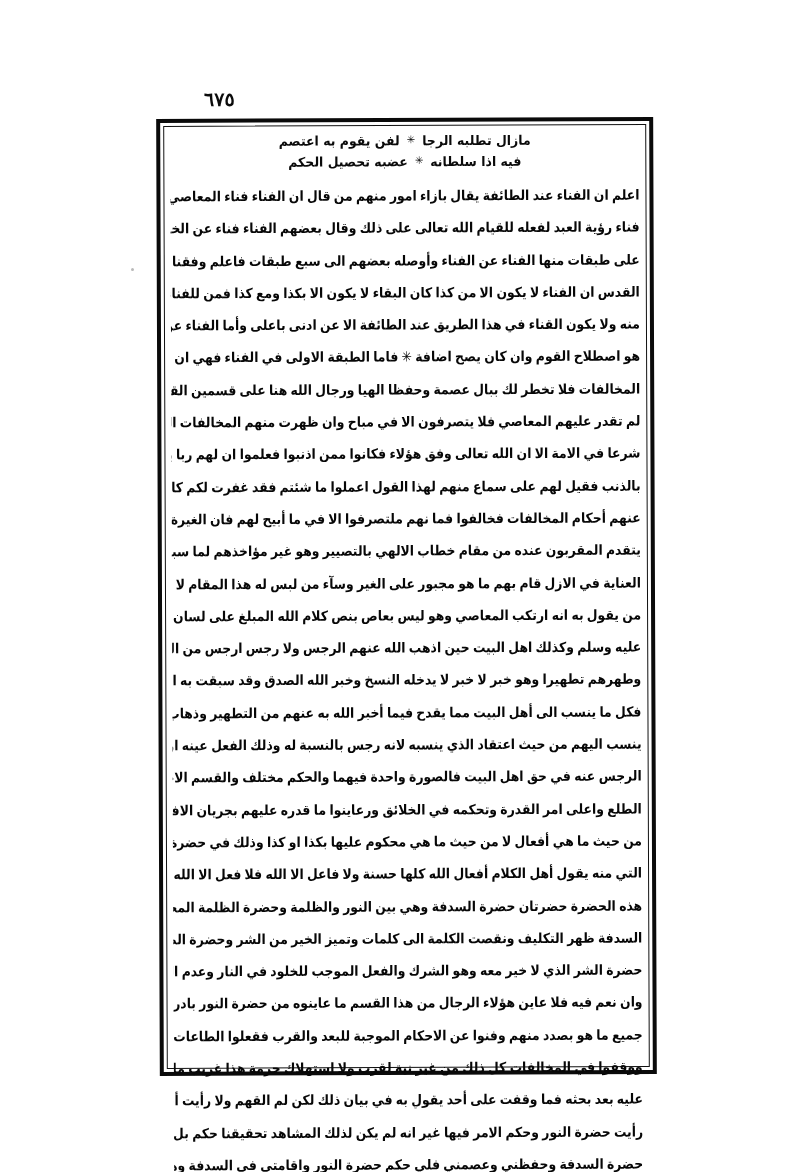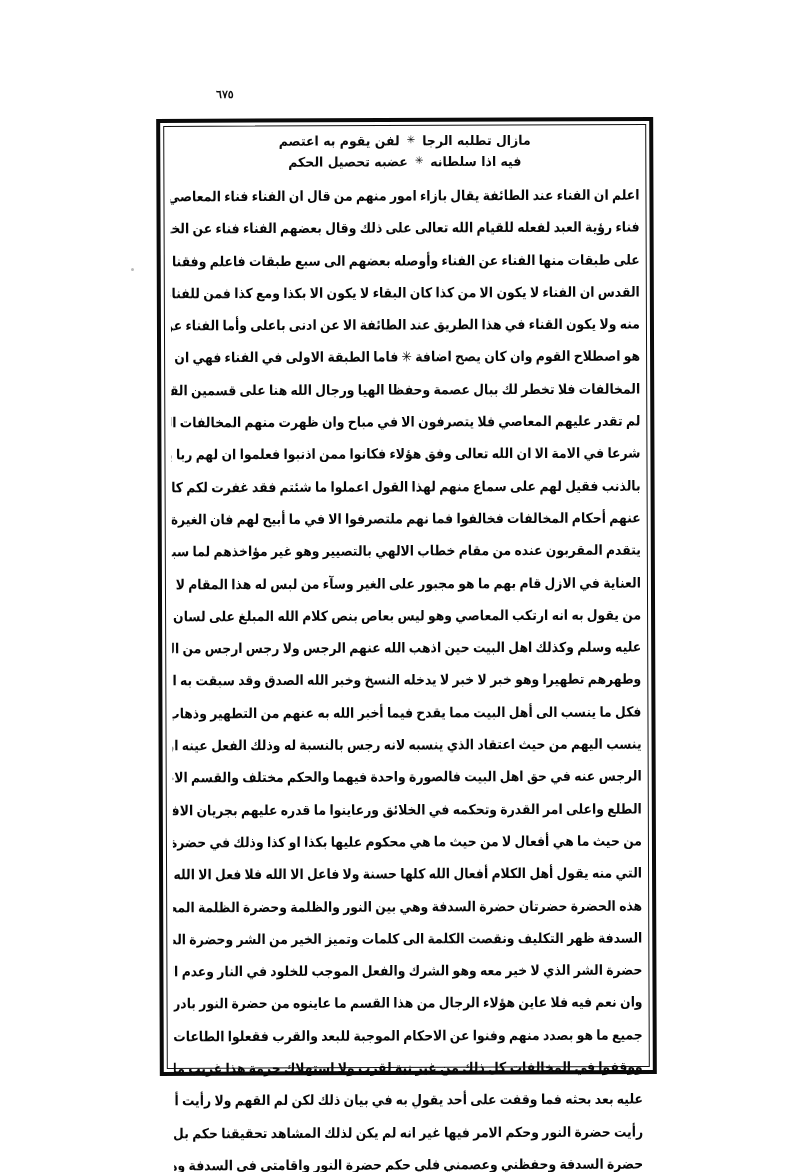--- a/index.html
+++ b/index.html
@@ -11,24 +11,24 @@
     width: 800px;
     height: 1172px;
     position: relative;
     font-family: "DejaVu Sans", sans-serif;
     overflow: hidden;
   }
 
   
   .page-number {
     position: absolute;
-    left: 216px;
+    left: 204px;
     top: 88px;
     font-family: Liberation Serif, serif;
-    font-size: 11px;
+    font-size: 19px;
     font-weight: 700;
     color: #0b0b0b;
     letter-spacing: 0.5px;
   }
 
   
   .frame-outer {
     position: absolute;
     left: 158px;
     top: 118px;

